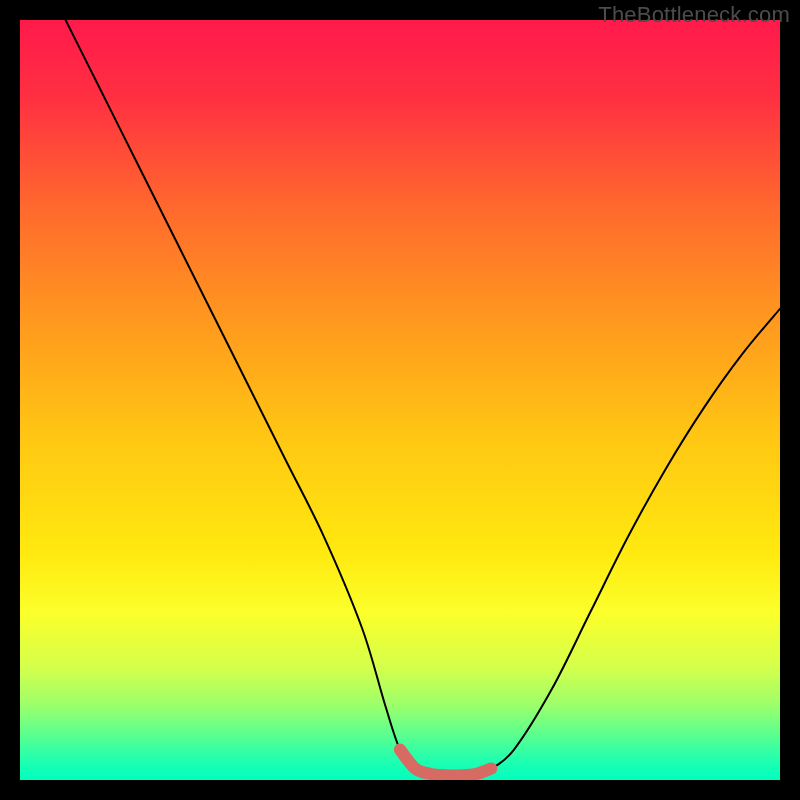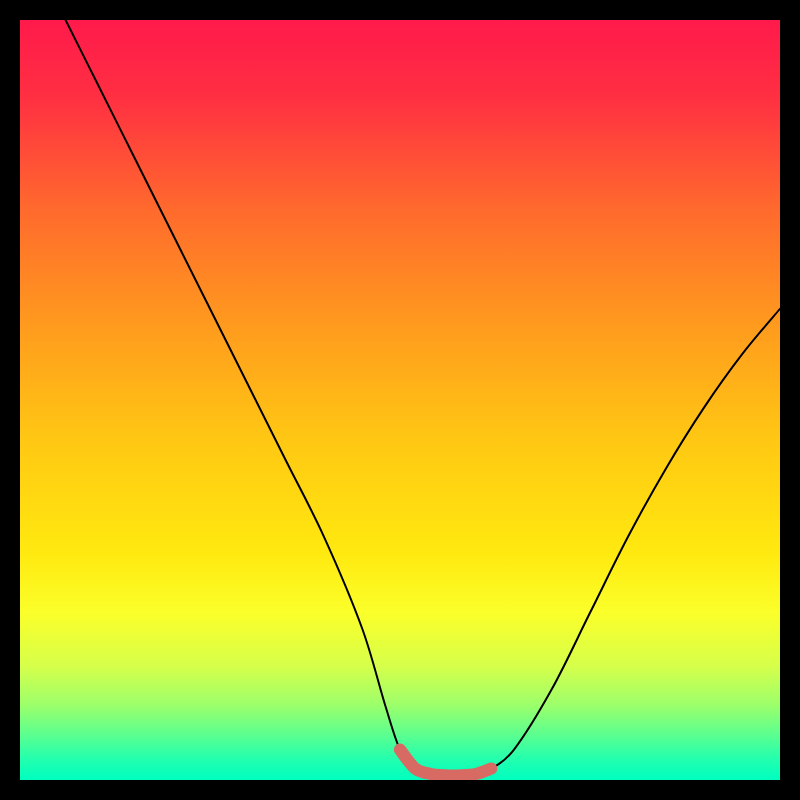--- a/index.html
+++ b/index.html
@@ -69,13 +69,14 @@
       </defs>
       <rect x="0" y="0" width="760" height="760" fill="url(#bg-grad)"></rect>
     </svg>
 
     <svg class="curve-svg" viewBox="0 0 760 760" preserveAspectRatio="none">
       <path id="curve-path" fill="none" stroke-width="2" stroke-linecap="round" stroke-linejoin="round" d="M 45.6 0 C 50.66666666666667 10.133333333333326, 64.6 37.99999999999994, 76 60.799999999999955 C 87.4 83.59999999999997, 101.33333333333333 111.46666666666671, 114 136.80000000000007 C 126.66666666666667 162.1333333333334, 139.33333333333334 187.46666666666675, 152 212.80000000000007 C 164.66666666666666 238.13333333333338, 177.33333333333334 263.4666666666667, 190 288.8 C 202.66666666666666 314.1333333333333, 215.33333333333334 339.4666666666667, 228 364.8 C 240.66666666666666 390.1333333333333, 253.33333333333334 415.4666666666667, 266 440.8 C 278.6666666666667 466.1333333333333, 291.3333333333333 488.9333333333333, 304 516.8 C 316.6666666666667 544.6666666666666, 331.8666666666667 580.1333333333333, 342 608 C 352.1333333333333 635.8666666666667, 358.4666666666667 663.7333333333333, 364.8 684 C 371.1333333333333 704.2666666666667, 374.93333333333334 718.8333333333334, 380 729.6 C 385.06666666666666 740.3666666666667, 390.1333333333333 744.5466666666667, 395.2 748.6 C 400.26666666666665 752.6533333333333, 405.33333333333337 752.78, 410.40000000000003 753.92 C 415.4666666666667 755.06, 420.53333333333336 755.1866666666667, 425.6 755.44 C 430.6666666666667 755.6933333333334, 435.7333333333333 755.6933333333334, 440.79999999999995 755.44 C 445.8666666666666 755.1866666666667, 450.93333333333334 755.06, 456 753.92 C 461.06666666666666 752.78, 464.8666666666667 752.6533333333333, 471.2 748.6 C 477.5333333333333 744.5466666666667, 483.8666666666667 742.9000000000001, 494 729.6 C 504.1333333333333 716.3, 519.3333333333334 691.5999999999999, 532 668.8 C 544.6666666666666 646, 557.3333333333334 618.1333333333333, 570 592.8 C 582.6666666666666 567.4666666666666, 595.3333333333334 540.8666666666666, 608 516.8 C 620.6666666666666 492.7333333333333, 633.3333333333334 469.93333333333334, 646 448.40000000000003 C 658.6666666666666 426.86666666666673, 671.3333333333334 406.6, 684 387.6 C 696.6666666666666 368.6, 709.3333333333334 350.8666666666667, 722 334.4 C 734.6666666666666 317.9333333333333, 753.6666666666666 296.4, 760 288.8" stroke="#000000"></path>
       <path id="marker-path" fill="none" stroke-linecap="round" stroke-linejoin="round" d="M 380 729.6 C 382.5333333333333 732.7666666666667, 390.1333333333333 744.5466666666667, 395.2 748.6 C 400.26666666666665 752.6533333333333, 405.33333333333337 752.78, 410.40000000000003 753.92 C 415.4666666666667 755.06, 420.53333333333336 755.1866666666667, 425.6 755.44 C 430.6666666666667 755.6933333333334, 435.7333333333333 755.6933333333334, 440.79999999999995 755.44 C 445.8666666666666 755.1866666666667, 450.93333333333334 755.06, 456 753.92 C 461.06666666666666 752.78, 468.66666666666663 749.4866666666667, 471.2 748.6" stroke="#d86a64" stroke-width="12.2"></path>
     </svg>
   </div>
 
+  <div class="watermark">TheBottleneck.com</div>
 </div>
 
 </body></html>

